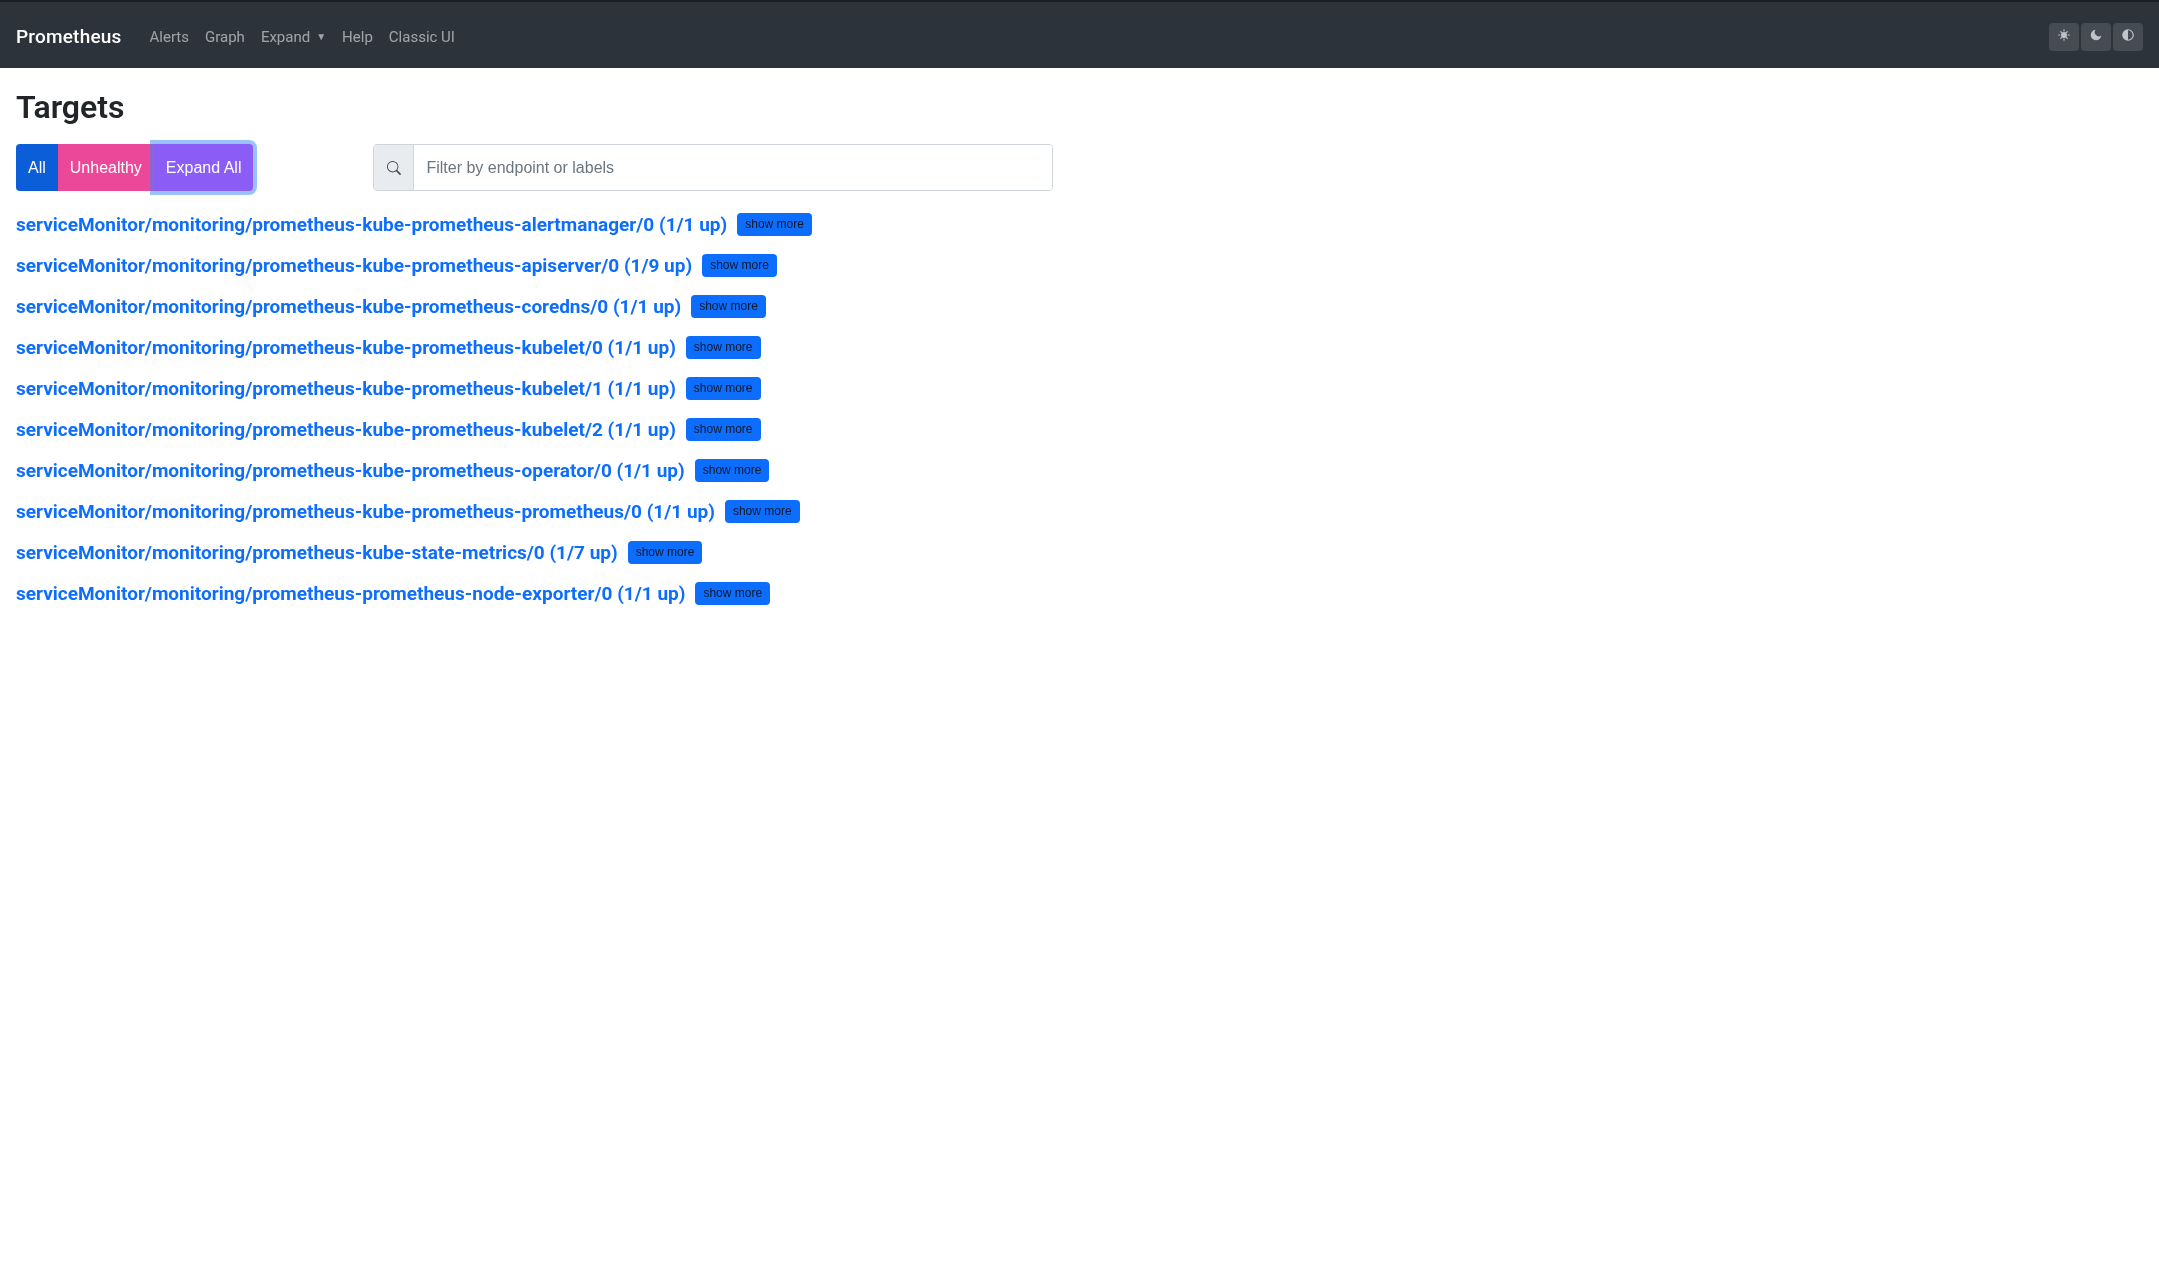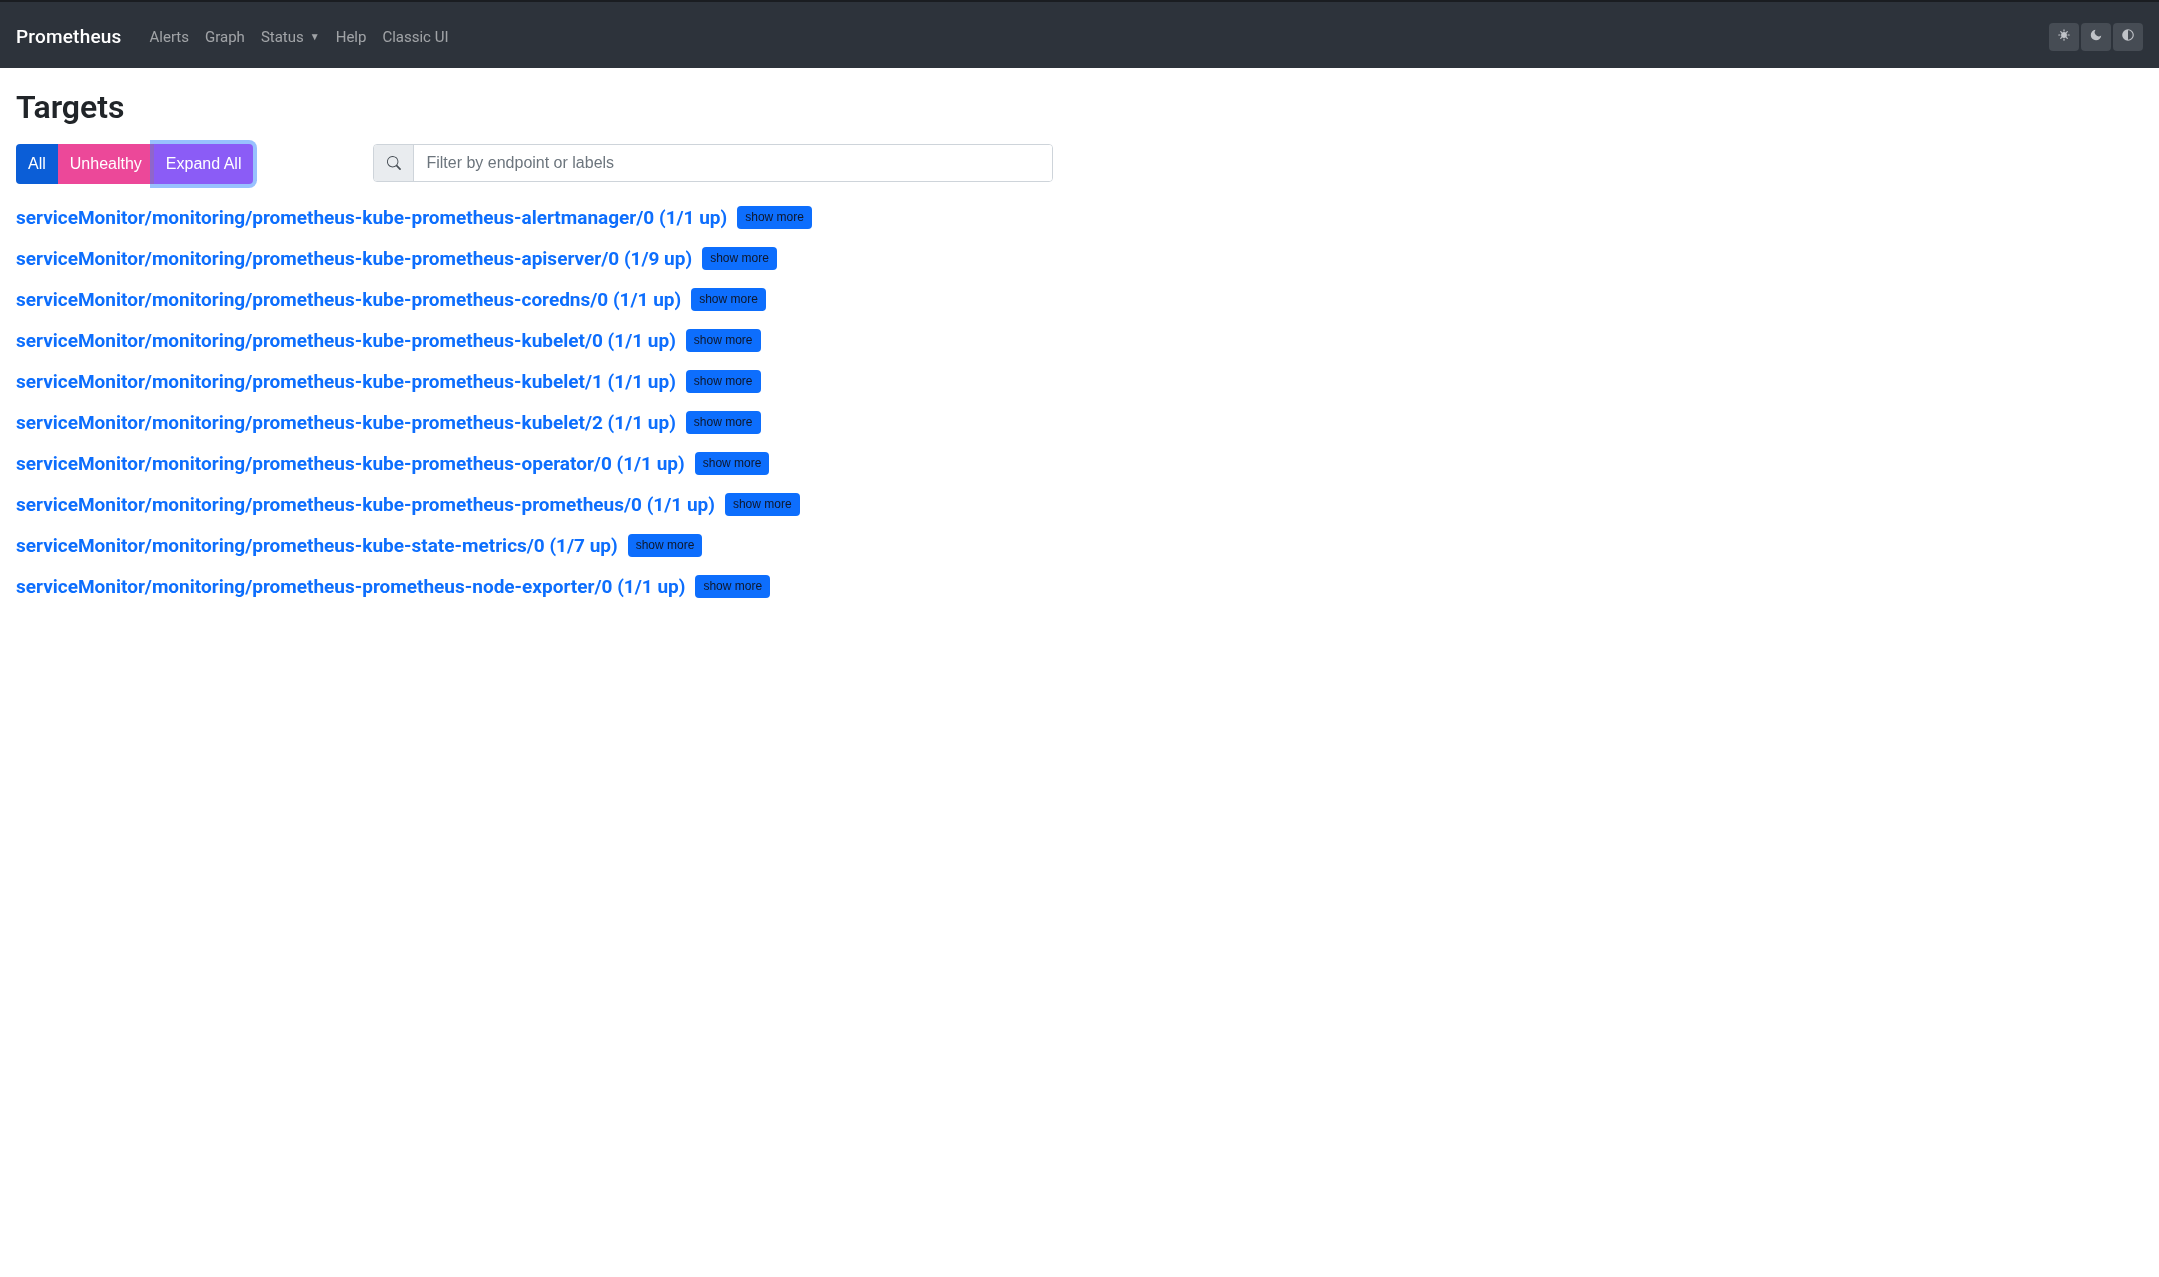--- a/index.html
+++ b/index.html
@@ -115,21 +115,21 @@
     z-index: 1;
   }
 
   .search-wrap {
     margin-left: 120px;
     display: flex;
     width: 680px;
     border: 1px solid #ced4da;
     border-radius: 4px;
     overflow: hidden;
-    height: 38px;
+    height: 47px;
   }
   .search-icon-box {
     background: #e9ecef;
     border-right: 1px solid #ced4da;
     width: 40px;
     display: flex;
     align-items: center;
     justify-content: center;
     color: #495057;
   }
@@ -180,21 +180,21 @@
 </head>
 <body>
 
 <nav class="navbar">
   <div class="navbar-left">
     <span class="brand">Prometheus</span>
     <div class="nav-links">
       <span class="nav-link">Alerts</span>
       <span class="nav-link">Graph</span>
       <span class="nav-link">
-        <span>Status</span>
+        <span>Expand</span>
         <span class="caret">▼</span>
       </span>
       <span class="nav-link">Help</span>
       <span class="nav-link">Classic UI</span>
     </div>
   </div>
   <div class="navbar-right">
     <button class="theme-btn" title="light">
       <span>
         <svg viewBox="0 0 24 24">

